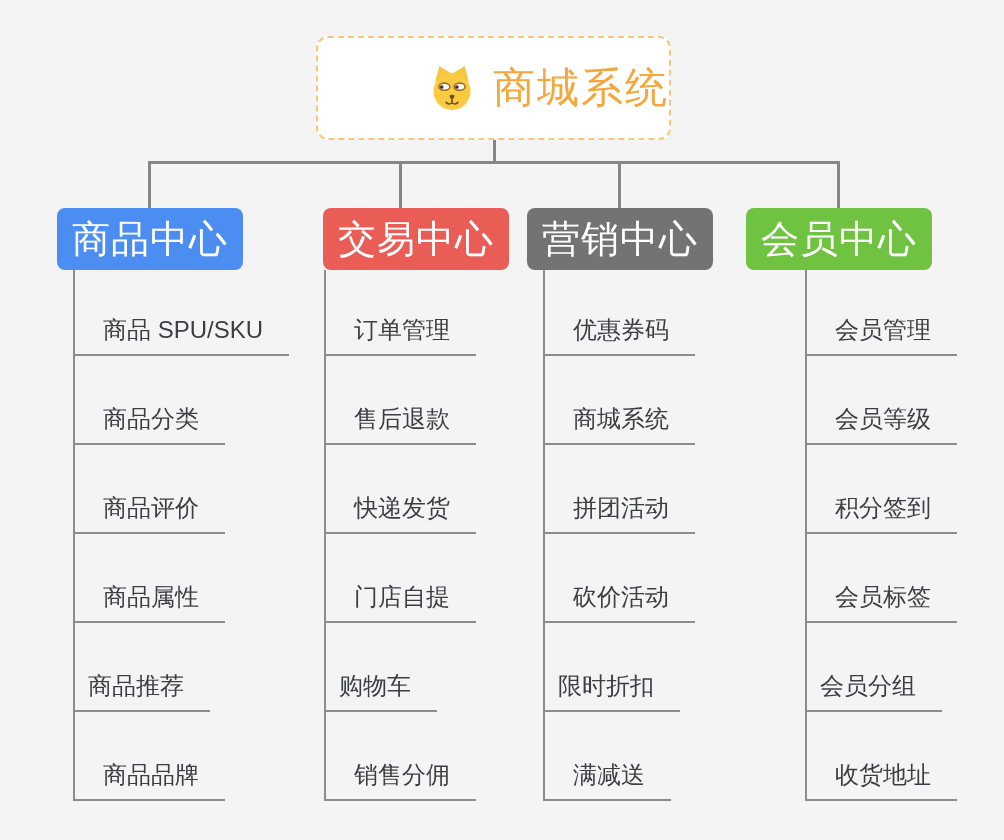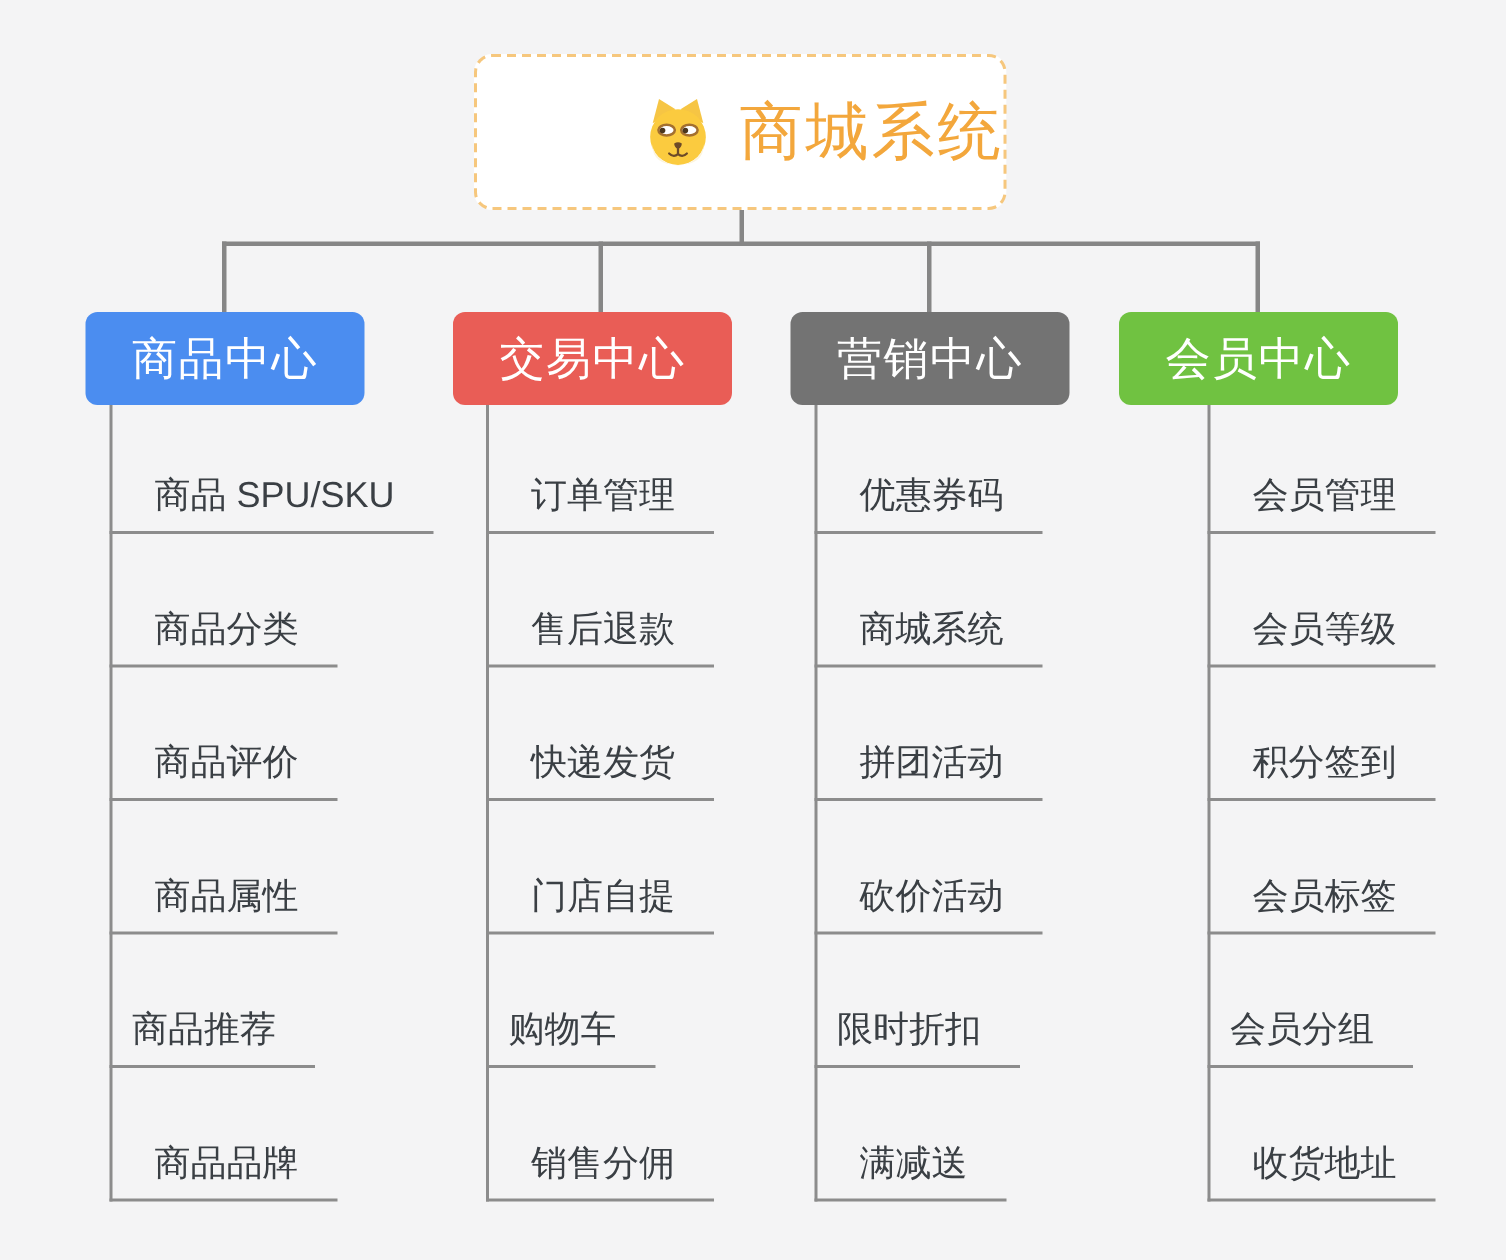--- a/index.html
+++ b/index.html
@@ -42,25 +42,25 @@
   .drop{top:161px;width:3px;height:48px;}
   .drop-0{left:148px;}
   .drop-1{left:399px;}
   .drop-2{left:618px;}
   .drop-3{left:837px;}
   
   .branch-header{
     position:absolute;top:208px;width:186px;height:62px;
     border-radius:8px;
     display:flex;align-items:center;justify-content:center;
-    color:#ffffff;font-size:30px;letter-spacing:1px;
+    color:#ffffff;font-size:38px;letter-spacing:1px;
     cursor:default;
   }
   .bh-0{left:57px;}
-  .bh-1{left:302px;text-align:right;}
+  .bh-1{left:323px;text-align:right;}
   .bh-2{left:527px;}
   .bh-3{left:746px;}
   
   .branch-col{position:absolute;top:270px;width:240px;height:540px;text-align:center;}
   .bc-0{left:73px;}
   .bc-1{left:324px;}
   .bc-2{left:543px;}
   .bc-3{left:763px;margin-left:42px;}
   .spine{
     position:absolute;left:0;top:0;width:2px;height:531px;

